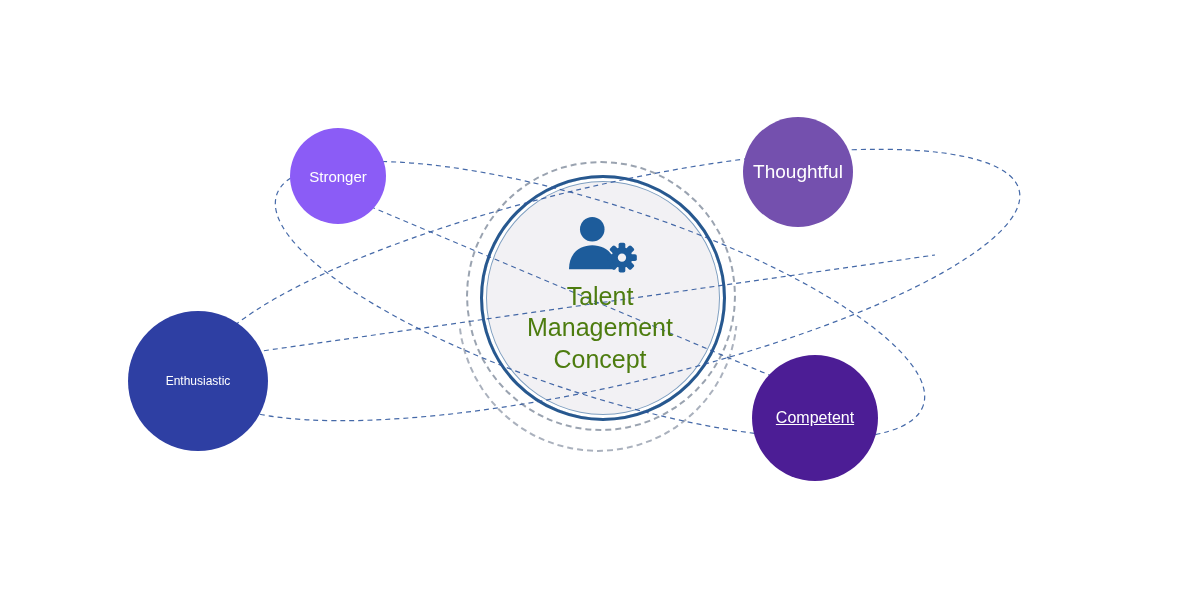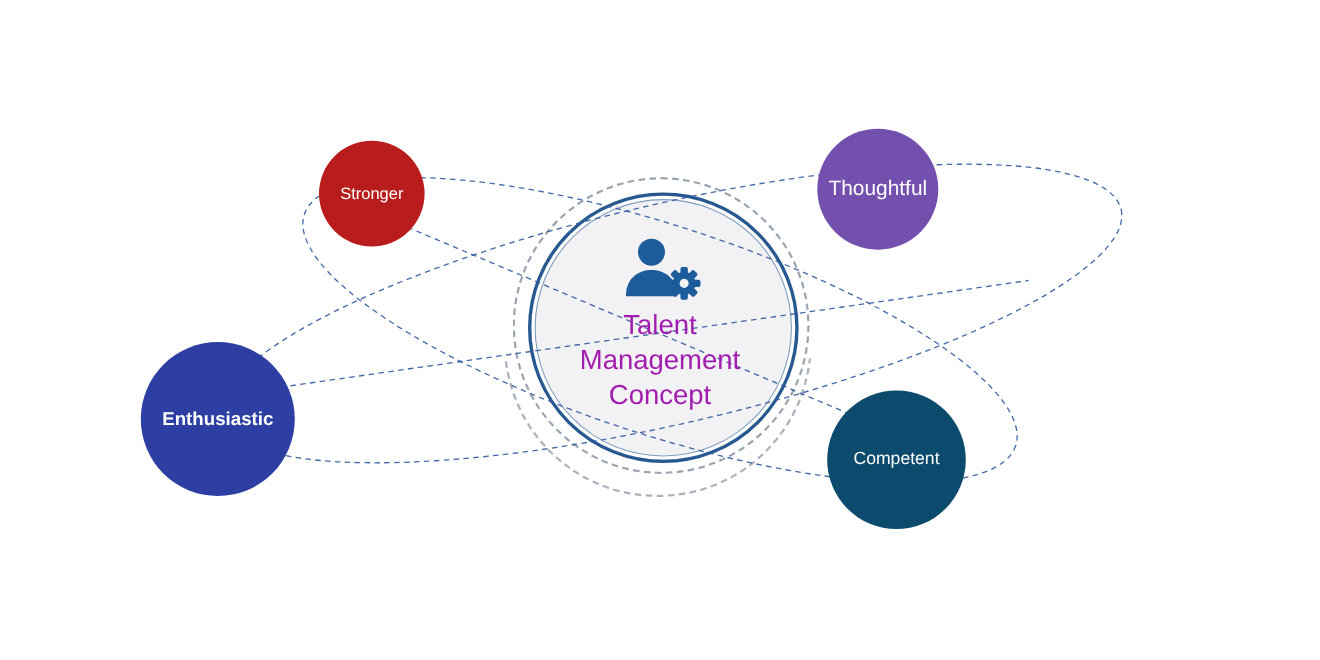--- a/index.html
+++ b/index.html
@@ -82,21 +82,21 @@
     display: flex;
     align-items: center;
     justify-content: center;
     color: #ffffff;
     z-index: 3;
     text-align: center;
   }
   .sat-stronger     { left: 290px; top: 128px; width:  96px; height:  96px; font-size: 15px; }
   .sat-thoughtful   { left: 743px; top: 117px; width: 110px; height: 110px; font-size: 19px; }
   .sat-loyal        { left: 928px; top: 203px; width:  88px; height:  88px; font-size: 16px; }
-  .sat-enthusiastic { left: 128px; top: 311px; width: 140px; height: 140px; font-size: 17px; font-weight: bold; }
+  .sat-enthusiastic { left: 128px; top: 311px; width: 140px; height: 140px; font-size: 12px; }
   .sat-competent    { left: 752px; top: 355px; width: 126px; height: 126px; font-size: 16px; }
 </style>
 </head>
 <body>
 
 <div class="stage">
 
   <div class="center-dashed-ring"></div>
   <div class="center-dashed-ring2"></div>
   <div class="center-circle"></div>
@@ -116,33 +116,33 @@
         <g fill="#1d5c9b">
           <rect x="-2.6" y="-11.5" width="5.2" height="23" rx="1.4"></rect>
           <rect x="-2.6" y="-11.5" width="5.2" height="23" rx="1.4" transform="rotate(45)"></rect>
           <rect x="-2.6" y="-11.5" width="5.2" height="23" rx="1.4" transform="rotate(90)"></rect>
           <rect x="-2.6" y="-11.5" width="5.2" height="23" rx="1.4" transform="rotate(135)"></rect>
         </g>
         <circle r="8" fill="#1d5c9b"></circle>
         <circle r="3.2" fill="#f2f1f4"></circle>
       </g>
     </svg>
-    <div class="center-label" style="color: #a21caf;">Talent Management Concept</div>
+    <div class="center-label" style="color: #4d7c0f;">Talent Management Concept</div>
   </div>
 
-  <div class="satellite sat-stronger" style="background-color: #b91c1c;">
+  <div class="satellite sat-stronger" style="background-color: #8b5cf6;">
     <span>Stronger</span>
   </div>
 
   <div class="satellite sat-thoughtful" style="background-color: rgb(116, 80, 174);">
     <span>Thoughtful</span>
   </div>
 
 
   <div class="satellite sat-enthusiastic" style="background-color: rgb(46, 63, 163);">
     <span>Enthusiastic</span>
   </div>
 
-  <div class="satellite sat-competent" style="background-color: #0c4a6e;">
+  <div class="satellite sat-competent" style="background-color: #4c1d95; text-decoration: underline;">
     <span>Competent</span>
   </div>
 
 </div>
 
 </body></html>

